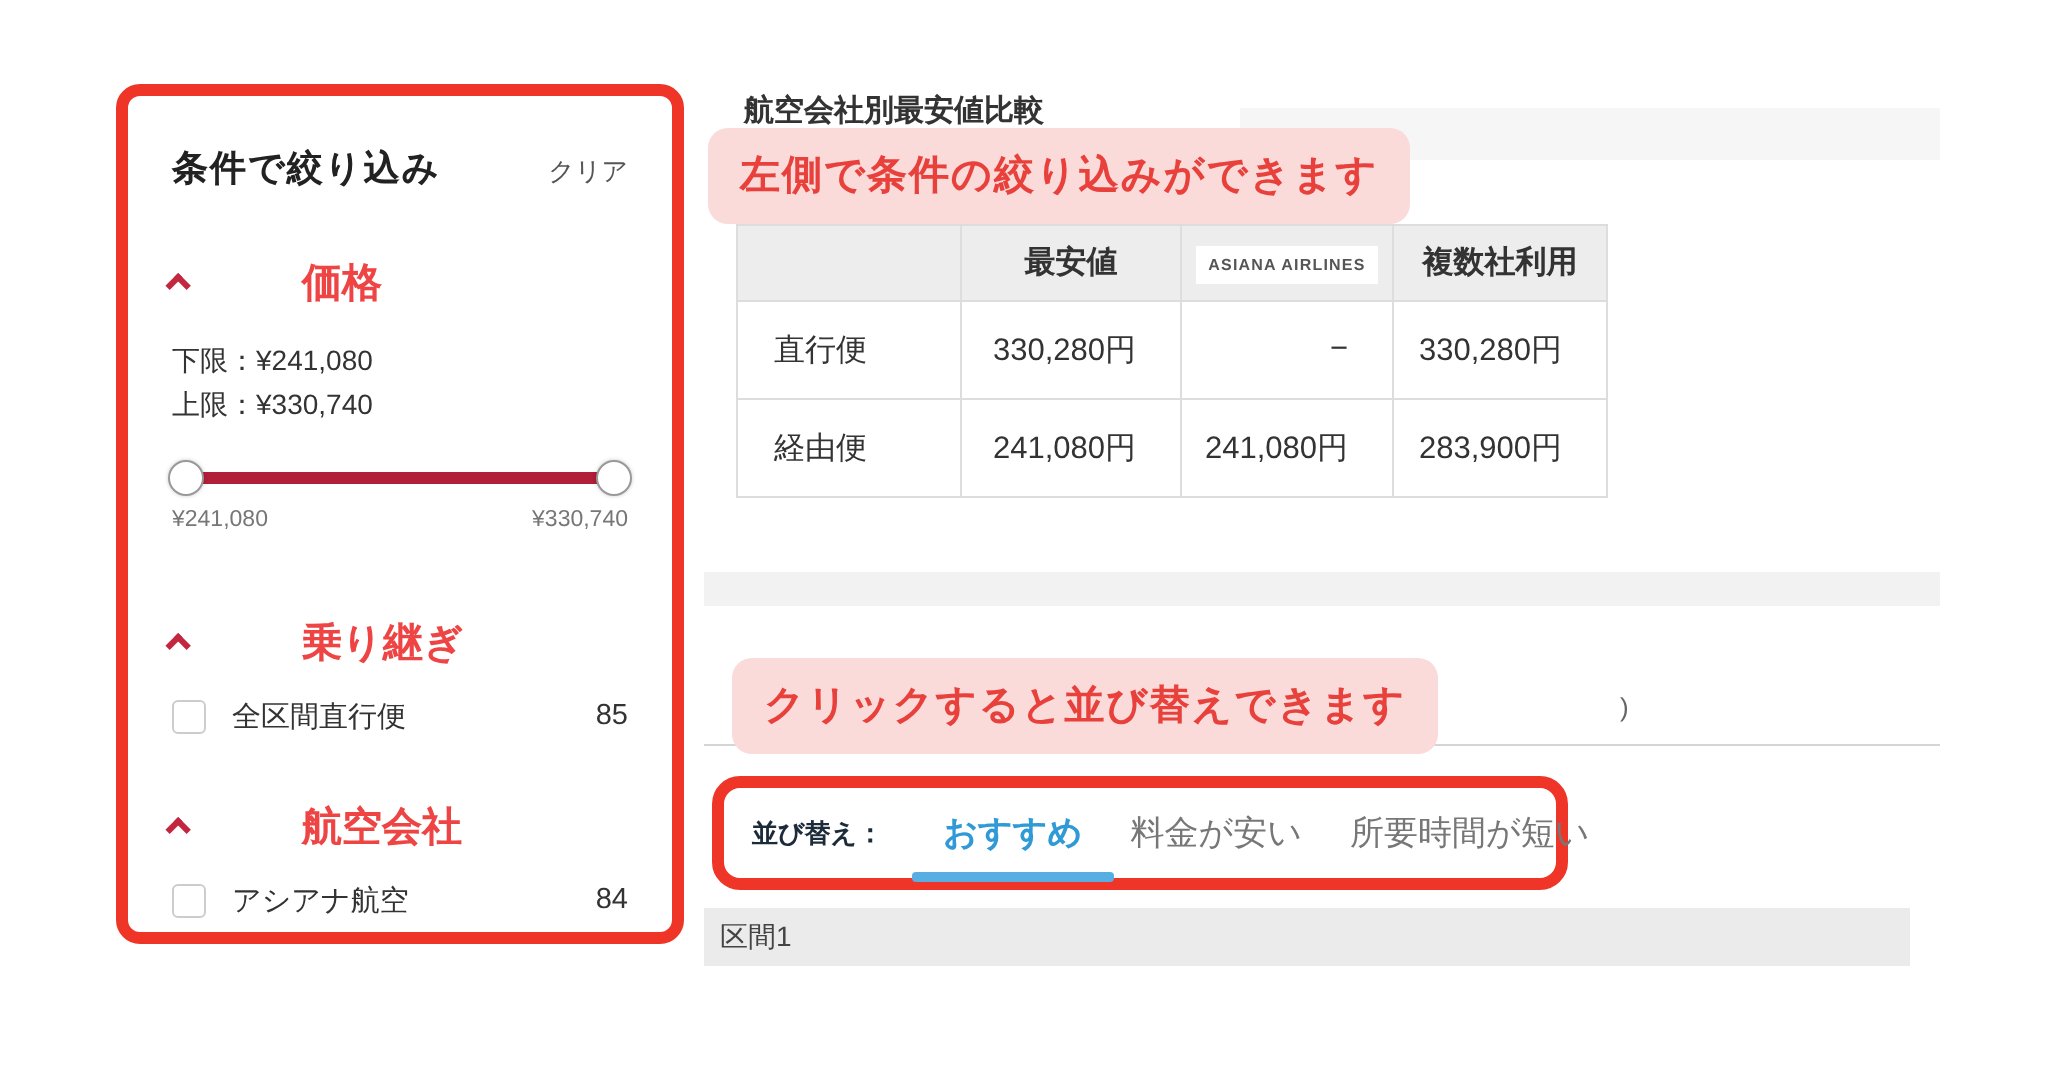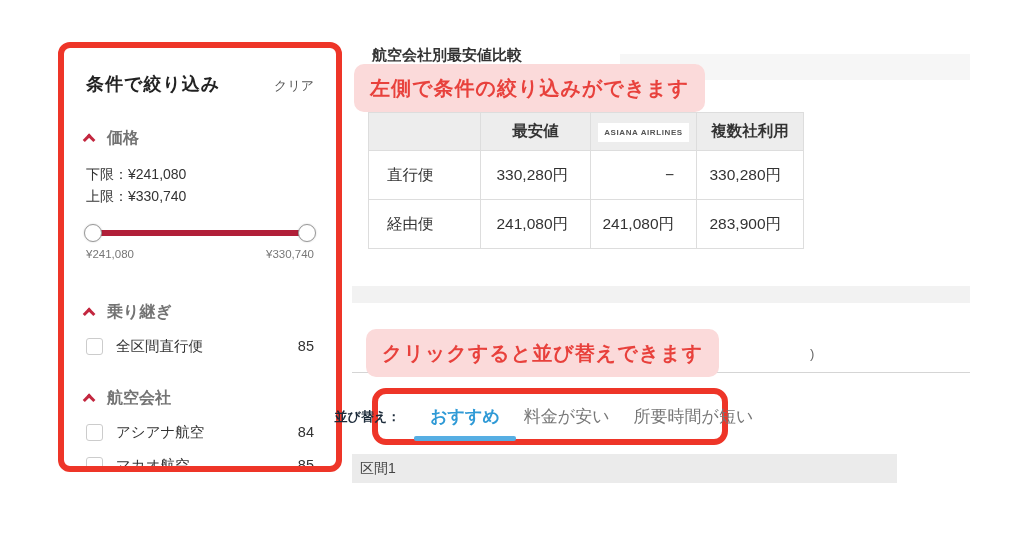--- a/index.html
+++ b/index.html
@@ -9,21 +9,21 @@
   
   .filter-box { position:absolute; left:58px; top:42px; width:284px; height:430px;
                 border:6px solid var(--highlight_red,#ee3528); border-radius:12px;
                 background:#fff; padding:18px 20px 10px 20px; z-index:2; overflow:hidden; }
   .panel-header { display:flex; justify-content:space-between; align-items:baseline; margin:6px 2px 32px 2px; }
   .panel-title { font-size:18px; font-weight:bold; color:#222; letter-spacing:1px; }
   .clear-link { font-size:13px; color:#555; cursor:pointer; }
   .sec-head { display:flex; align-items:center; gap:12px; margin:0 2px 14px 2px; }
   .chev { width:9px; height:9px; border-left:3px solid var(--chevron,#c3273f);
           border-top:3px solid var(--chevron,#c3273f); transform:rotate(45deg) translateY(2px); }
-  .sec-title { font-size:16px; font-weight:bold; color:#737373; }
+  .sec-title { font-size:20px; font-weight:bold; color:#ef4444;margin-left:44px; }
   .price-line { font-size:14px; color:#333; line-height:1.6; margin-left:2px; }
   .slider { position:relative; height:18px; margin:16px 2px 6px 2px; }
   .slider-track { position:absolute; left:6px; right:6px; top:6px; height:6px;
                   background:var(--slider_track,#b11f39); border-radius:3px; }
   .handle { position:absolute; top:0; width:18px; height:18px; background:#fff;
             border:1px solid #999; border-radius:50%; box-shadow:0 0 2px rgba(0,0,0,.2); }
   .handle.min { left:-2px; } .handle.max { right:-2px; }
   .minmax { display:flex; justify-content:space-between; font-size:11.5px; color:#777; margin:4px 2px 0 2px; }
   .sec-gap1 { height:42px; } .sec-gap2 { height:32px; }
   .filter-item { display:flex; align-items:center; margin:14px 2px 0 2px; font-size:14.5px; color:#333; }
@@ -47,30 +47,30 @@
   .col-label { width:112px; } .col-1 { width:110px; } .col-2 { width:106px; } .col-3 { width:107px; }
   td.rowlabel { padding-left:18px; text-align:left; }
   td.val { padding-right:22px; text-align:right; }
   .airline-logo { display:inline-block; background:#fff; padding:5px 6px; font-size:8px; font-weight:bold;
                   color:#555; letter-spacing:.6px; white-space:nowrap; }
 
   .mid-gray-band { position:absolute; left:352px; top:286px; width:618px; height:17px; background:#f2f2f2; }
   .hidden-heading-rule { position:absolute; left:352px; top:372px; width:618px; border-top:1px solid #d5d5d5; z-index:0; }
   .hidden-heading-frag { position:absolute; left:810px; top:346px; font-size:13px; color:#666; z-index:0; }
 
-  .sort-box { position:absolute; left:372px; top:388px; width:356px; height:57px;
+  .sort-box { position:absolute; left:356px; top:388px; width:428px; height:57px;
               border:6px solid var(--highlight_red,#ee3528); border-radius:14px; background:#fff;
-              display:flex; align-items:center; padding:0 14px; z-index:3;justify-content:center; }
+              display:flex; align-items:center; padding:0 14px; z-index:3; }
   .sort-label { font-size:13px; font-weight:bold; color:#1c2b3a; margin-right:18px; white-space:nowrap; }
   .sort-opt { font-size:17px; color:#777; margin:0 12px; white-space:nowrap; cursor:pointer; }
   .sort-opt.active { position:relative; color:var(--active_blue,#2f9ad6); font-weight:bold; }
   .sort-opt.active .underline { position:absolute; left:-16px; right:-16px; bottom:-13px; height:5px;
                                 background:var(--underline_blue,#56aee3); border-radius:2px; }
 
-  .section-bar { position:absolute; left:352px; top:454px; width:545px; height:29px; background:#ebebeb;
+  .section-bar { position:absolute; left:352px; top:454px; width:603px; height:29px; background:#ebebeb;
                  font-size:14px; color:#444; line-height:29px; padding-left:8px; z-index:1; }
 </style>
 </head>
 <body>
 
 <div class="filter-box">
   <div class="panel-header">
     <span class="panel-title">条件で絞り込み</span>
     <span class="clear-link">クリア</span>
   </div>

